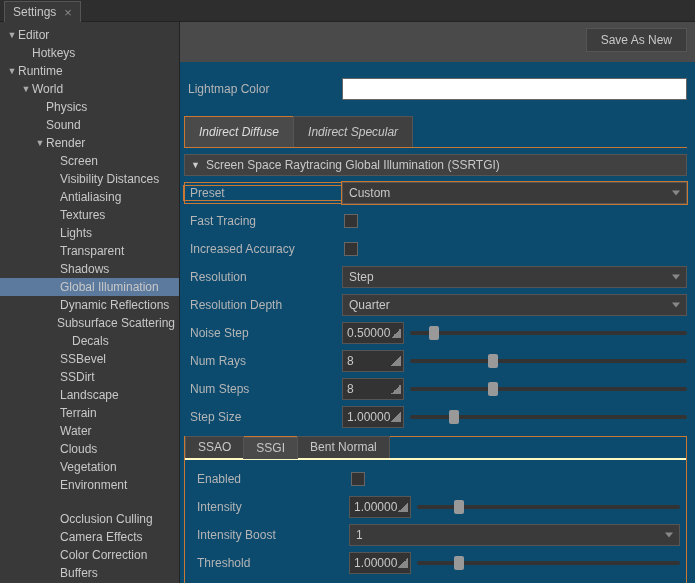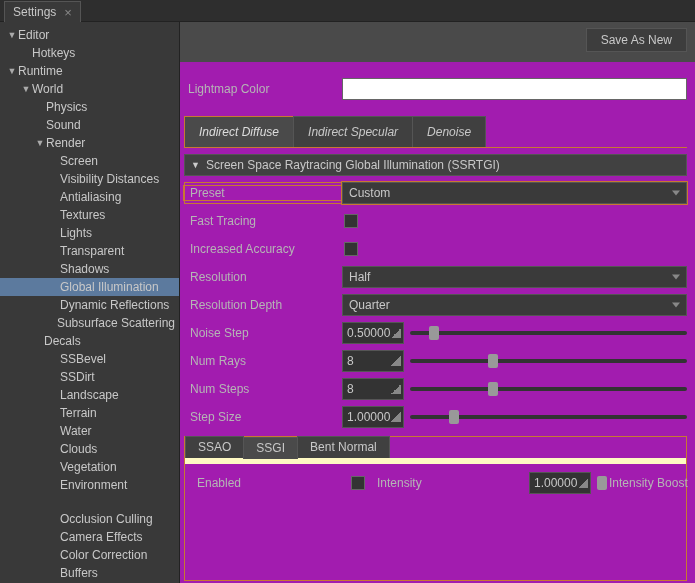--- a/index.html
+++ b/index.html
@@ -5,21 +5,21 @@
 * { margin:0; padding:0; box-sizing:border-box; font-family:"Segoe UI",Tahoma,sans-serif; font-size:12px; color:#C8C8C8; }
 body { background:#393939; width:695px; height:583px; overflow:hidden; }
 .window-tabs { background:#2E2E2E; border-bottom:1px solid #222; height:22px; display:flex; padding-left:4px; }
 .window-tab { background:#393939; border:1px solid #555; border-bottom:none; padding:2px 8px; display:flex; align-items:center; gap:8px; position:relative; top:1px; }
 .close-x { color:#888; font-size:13px; line-height:1; cursor:pointer; }
 .main { display:flex; height:561px; }
 .sidebar { width:180px; background:#393939; border-right:1px solid #222; padding:4px 0; overflow:hidden; }
 .tree-row { height:18px; display:flex; align-items:center; padding-right:4px; white-space:nowrap; cursor:default; }
 .tree-row.selected { background:#5C7A9E; color:#fff; }
 .tree-row .toggle { width:12px; display:inline-flex; justify-content:center; font-size:9px; color:#aaa; }
-.content { flex:1; display:flex; flex-direction:column; background:#a21caf; overflow:hidden; }
+.content { flex:1; display:flex; flex-direction:column; background:#0c4a6e; overflow:hidden; }
 .toolbar { display:flex; justify-content:flex-end; padding:6px 8px 10px; background:#4A4A4A; }
 .btn { background:#3D3D3D; border:1px solid #555; padding:4px 14px; cursor:pointer; }
 .form { padding:0 8px 0 4px; }
 .form-row { display:flex; align-items:center; margin:16px 0; }
 .form-label { width:158px; padding-left:4px; color:#B5B5B5; }
 .color-swatch { flex:1; height:22px; background:#fff; border:1px solid #666; }
 .tabs { display:flex; border-bottom:1px solid #C87832; margin:14px 0 6px; }
 .tab { padding:8px 14px; border:1px solid #555; border-bottom:none; background:#404040; margin-right:-1px; cursor:pointer;font-style:italic; }
 .tab.active { background:#4A4A4A; border-color:#C87832; color:#ddd; }
 .section-head { display:flex; align-items:center; background:#414141; border:1px solid #555; padding:3px 6px; gap:6px; margin:6px 0; }
@@ -31,24 +31,24 @@
 .prop-label { width:158px; padding-left:6px; color:#B5B5B5; }
 .checkbox { width:14px; height:14px; background:#333; border:1px solid #666; margin-left:2px; }
 .dropdown { flex:1; background:#3A3A3A; border:1px solid #555; height:22px; display:flex; align-items:center; padding:0 6px; position:relative; }
 .dropdown::after { content:""; position:absolute; right:6px; top:50%; width:0;height:0;border-left:4px solid transparent;border-right:4px solid transparent;border-top:5px solid #888; transform:translateY(-50%); }
 .numfield { width:62px; height:22px; background:#333; border:1px solid #555; display:flex; align-items:center; padding:0 4px; position:relative; margin-right:6px; }
 .numfield .drag { position:absolute; right:2px; top:50%; transform:translateY(-50%); width:10px; height:10px; background:linear-gradient(135deg,transparent 50%,#888 50%); }
 .slider { flex:1; height:22px; display:flex; align-items:center; position:relative; }
 .slider-track { flex:1; height:4px; background:#333; border-radius:2px; position:relative; }
 .slider-thumb { position:absolute; top:-5px; width:10px; height:14px; background:#999; border-radius:2px; }
 .inner-panel { border:1px solid #C87832; margin-top:8px; padding-bottom:80px;}
-.inner-tabs { display:flex; border-bottom:6px solid #fef9c3; }
+.inner-tabs { display:flex; border-bottom:2px solid #fef9c3; }
 .inner-tab { padding:3px 12px; border:1px solid #555; border-bottom:none; background:#404040; margin:-1px -1px 0 0; cursor:pointer; }
 .inner-tab.active { background:#4A4A4A; border-bottom:1px solid #4A4A4A; position:relative; top:1px; }
-.inner-body { padding:8px 6px 6px; display:flex; flex-direction:row; gap:6px; }
+.inner-body { padding:8px 6px 6px; display:flex; flex-direction:column; gap:6px; }
 </style>
 </head>
 <body>
 
 <div class="window-tabs">
   <div class="window-tab">
     <span>Settings</span>
     <span class="close-x">×</span>
   </div>
 </div>
@@ -116,21 +116,21 @@
         <span>Global Illumination</span>
       </div>
       <div class="tree-row" style="padding-left: 48px;">
         <span class="toggle"></span>
         <span>Dynamic Reflections</span>
       </div>
       <div class="tree-row" style="padding-left: 48px;">
         <span class="toggle"></span>
         <span>Subsurface Scattering</span>
       </div>
-      <div class="tree-row" style="padding-left: 32px;">
+      <div class="tree-row" style="padding-left: 60px;">
         <span class="toggle"></span>
         <span>Decals</span>
       </div>
       <div class="tree-row" style="padding-left: 48px;">
         <span class="toggle"></span>
         <span>SSBevel</span>
       </div>
       <div class="tree-row" style="padding-left: 48px;">
         <span class="toggle"></span>
         <span>SSDirt</span>
@@ -184,21 +184,20 @@
 
     <div class="form">
       <div class="form-row">
         <div class="form-label">Lightmap Color</div>
         <div class="color-swatch"></div>
       </div>
 
       <div class="tabs" id="mainTabs">
           <div class="tab active">Indirect Diffuse</div>
           <div class="tab">Indirect Specular</div>
-          <div class="tab">Denoise</div>
         </div>
 
       <div class="section-head">
         <span class="sh-toggle">▼</span>
         <span>Screen Space Raytracing Global Illumination (SSRTGI)</span>
       </div>
 
       <div class="prop-grid" id="propGrid">
           <div class="prop-row highlight">
             <div class="prop-label">Preset</div>
@@ -207,21 +206,21 @@
           <div class="prop-row">
             <div class="prop-label">Fast Tracing</div>
             <div class="checkbox"></div>
           </div>
           <div class="prop-row">
             <div class="prop-label">Increased Accuracy</div>
             <div class="checkbox"></div>
           </div>
           <div class="prop-row">
             <div class="prop-label">Resolution</div>
-            <div class="dropdown">Half</div>
+            <div class="dropdown">Step</div>
           </div>
           <div class="prop-row">
             <div class="prop-label">Resolution Depth</div>
             <div class="dropdown">Quarter</div>
           </div>
           <div class="prop-row">
             <div class="prop-label">Noise Step</div>
             <div class="numfield">
               <span>0.50000</span>
               <span class="drag"></span>

